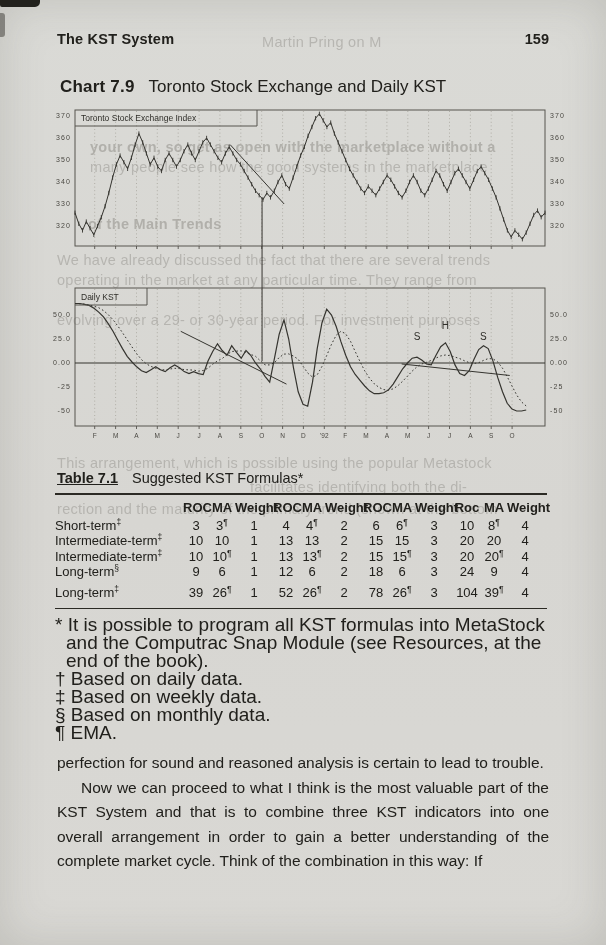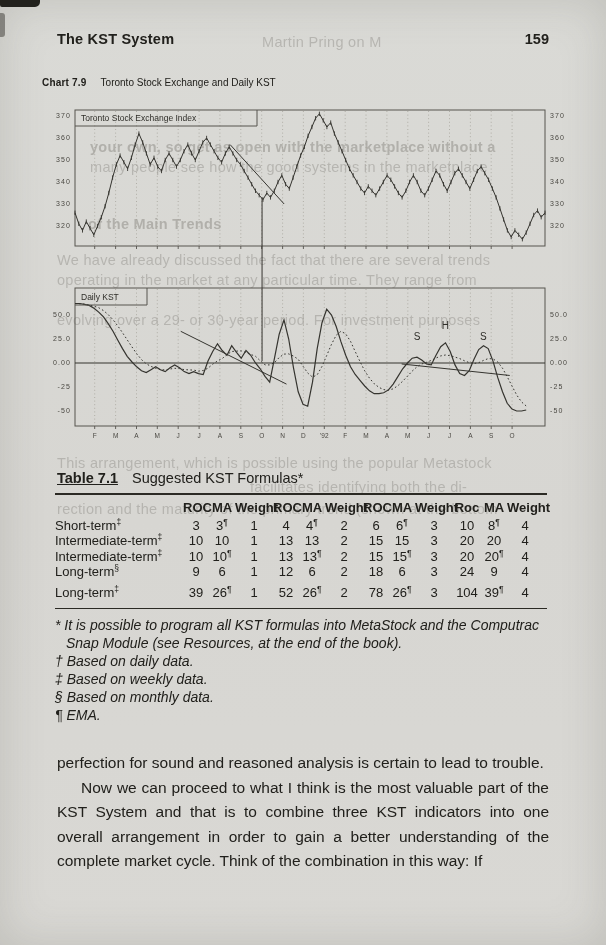--- a/index.html
+++ b/index.html
@@ -20,21 +20,21 @@
     font-size:14.5px;color:#9b9994;letter-spacing:.3px;
     filter:blur(.4px);opacity:.55;
   }
   .ghost.bold{font-weight:bold;color:#918f89;}
   .content{position:absolute;inset:0;z-index:2;}
 
   .header{position:absolute;top:31px;left:57px;right:57px;display:flex;justify-content:space-between;}
   .header .title{font-size:14.5px;font-weight:bold;letter-spacing:.2px;}
   .header .pageno{font-size:14.5px;font-weight:bold;}
 
-  .caption{position:absolute;top:77px;left:42px;font-size:10px;}
+  .caption{position:absolute;top:77px;left:60px;font-size:17px;}
   .caption b{margin-right:14px;letter-spacing:.2px;}
 
   svg.chart{position:absolute;top:104px;left:48px;}
   svg text{font-family:"Liberation Sans", sans-serif;fill:#33322d;}
   .frame{fill:none;stroke:#56544e;stroke-width:1;}
   .grid{stroke:#a6a39b;stroke-width:.8;stroke-dasharray:1 2.6;}
   .axis{font-size:7px;letter-spacing:1.1px;fill:#4a4842;}
   .mon{font-size:6.5px;fill:#4a4842;}
   .plabel{font-size:8.5px;fill:#2f2e29;}
   .letter{font-size:10px;fill:#2f2e29;}
@@ -46,21 +46,21 @@
   .rule{border:0;border-top:2px solid #2b2a24;margin:0;}
   .rule.thin{border-top-width:1.6px;}
   table.kst{border-collapse:collapse;margin-top:5px;width:488px;table-layout:fixed;}
   table.kst th, table.kst td{padding:0;font-size:13px;line-height:15.5px;white-space:nowrap;}
   table.kst thead th{font-weight:bold;text-align:center;padding-bottom:2px;}
   table.kst thead th.lbl{text-align:left;}
   table.kst tbody th{font-weight:normal;text-align:left;}
   table.kst tbody td{text-align:center;}
   table.kst tr.gap th, table.kst tr.gap td{padding-top:5px;}
   sup{font-size:8.5px;vertical-align:super;line-height:0;}
-  .fnotes{margin-top:7px;font-size:14px;line-height:18px;font-style:italic;}
+  .fnotes{margin-top:7px;font-size:19px;line-height:18px;}
   .fnotes div{padding-left:11px;text-indent:-11px;}
 
   .body-text{position:absolute;top:751px;left:57px;width:492px;font-size:15.5px;line-height:24.5px;text-align:justify;}
   .body-text p{margin:0;}
   .body-text p.ind{text-indent:24px;}
 </style>
 </head>
 <body>
 
 <div class="page">

